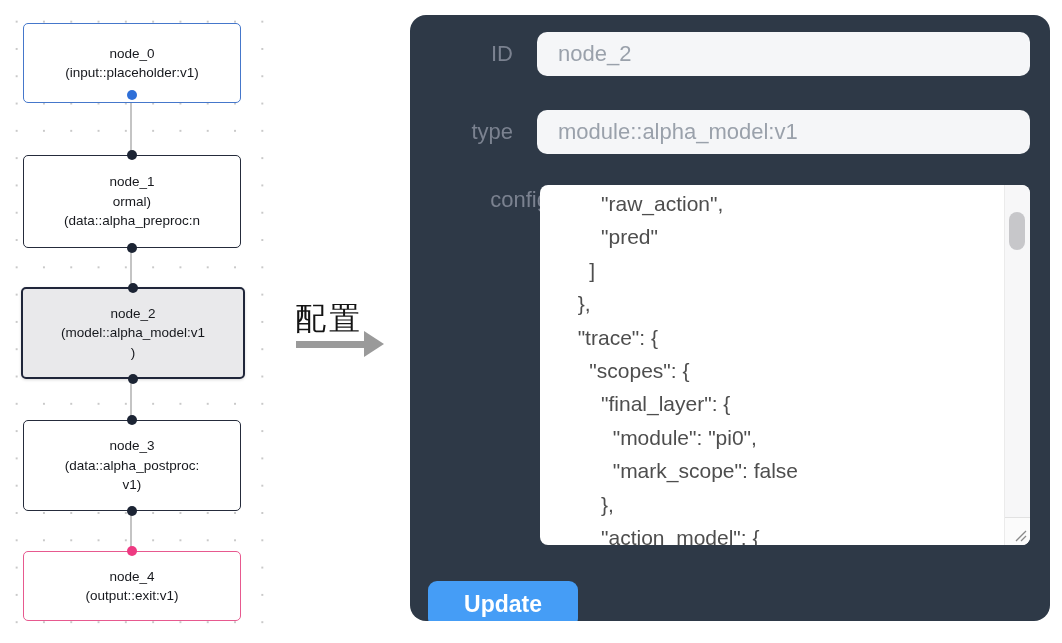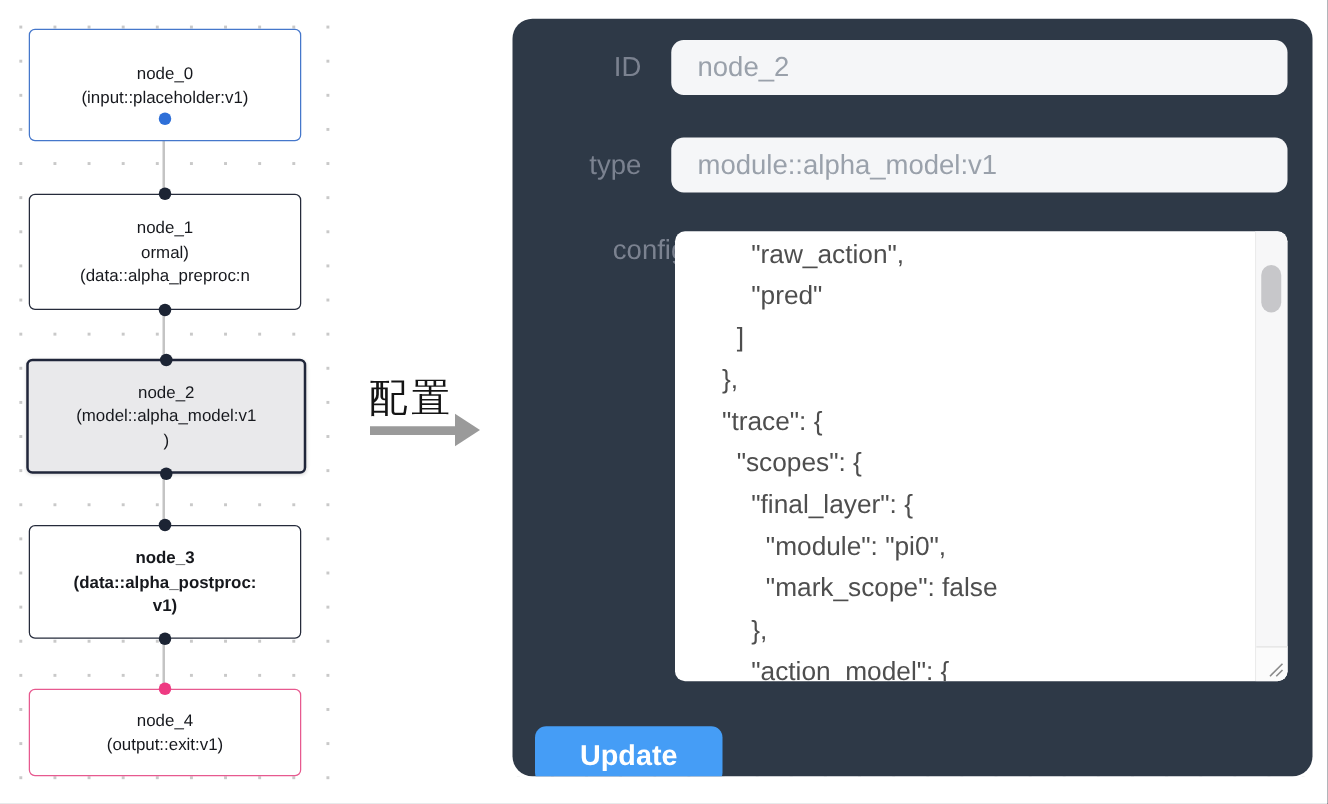--- a/index.html
+++ b/index.html
@@ -16,26 +16,26 @@
   .dots-right { left:393px; top:0; width:657px; height:621px; background-position:8px 8px; }
 
   
   .node {
     position:absolute; left:23px; width:218px;
     background:#ffffff; border:1.6px solid #252b3b; border-radius:5px;
     display:flex; flex-direction:column; justify-content:center;
     text-align:center; font-size:13.5px; line-height:19.5px; color:#16181d;
     padding:4px 14px; word-break:break-all;
   }
-  .node-input    { top:23px;  height:90px; border-color:#4577cb; }
+  .node-input    { top:23px;  height:80px; border-color:#4577cb; }
   .node-default1 { top:155px; height:93px; }
   .node-selected { top:287px; height:92px; left:21px; width:224px;
                    border-width:2.2px; border-color:#20263a; background:#e9e9eb;
                    box-shadow:0 1px 3px rgba(0,0,0,0.15); }
-  .node-default3 { top:420px; height:91px;font-weight:bold; }
+  .node-default3 { top:420px; height:91px; }
   .node-output   { top:551px; height:70px; border-color:#e7598f; }
   .node-line { display:block; }
 
   
   .edge { position:absolute; left:130.2px; width:1.6px; background:#c4c4c4; }
   .port { position:absolute; left:126.5px; width:10px; height:10px; border-radius:50%; background:#1c2434; }
   .port-blue { background:#2e6fd8; }
   .port-pink { background:#ee3a82; }
 
   

